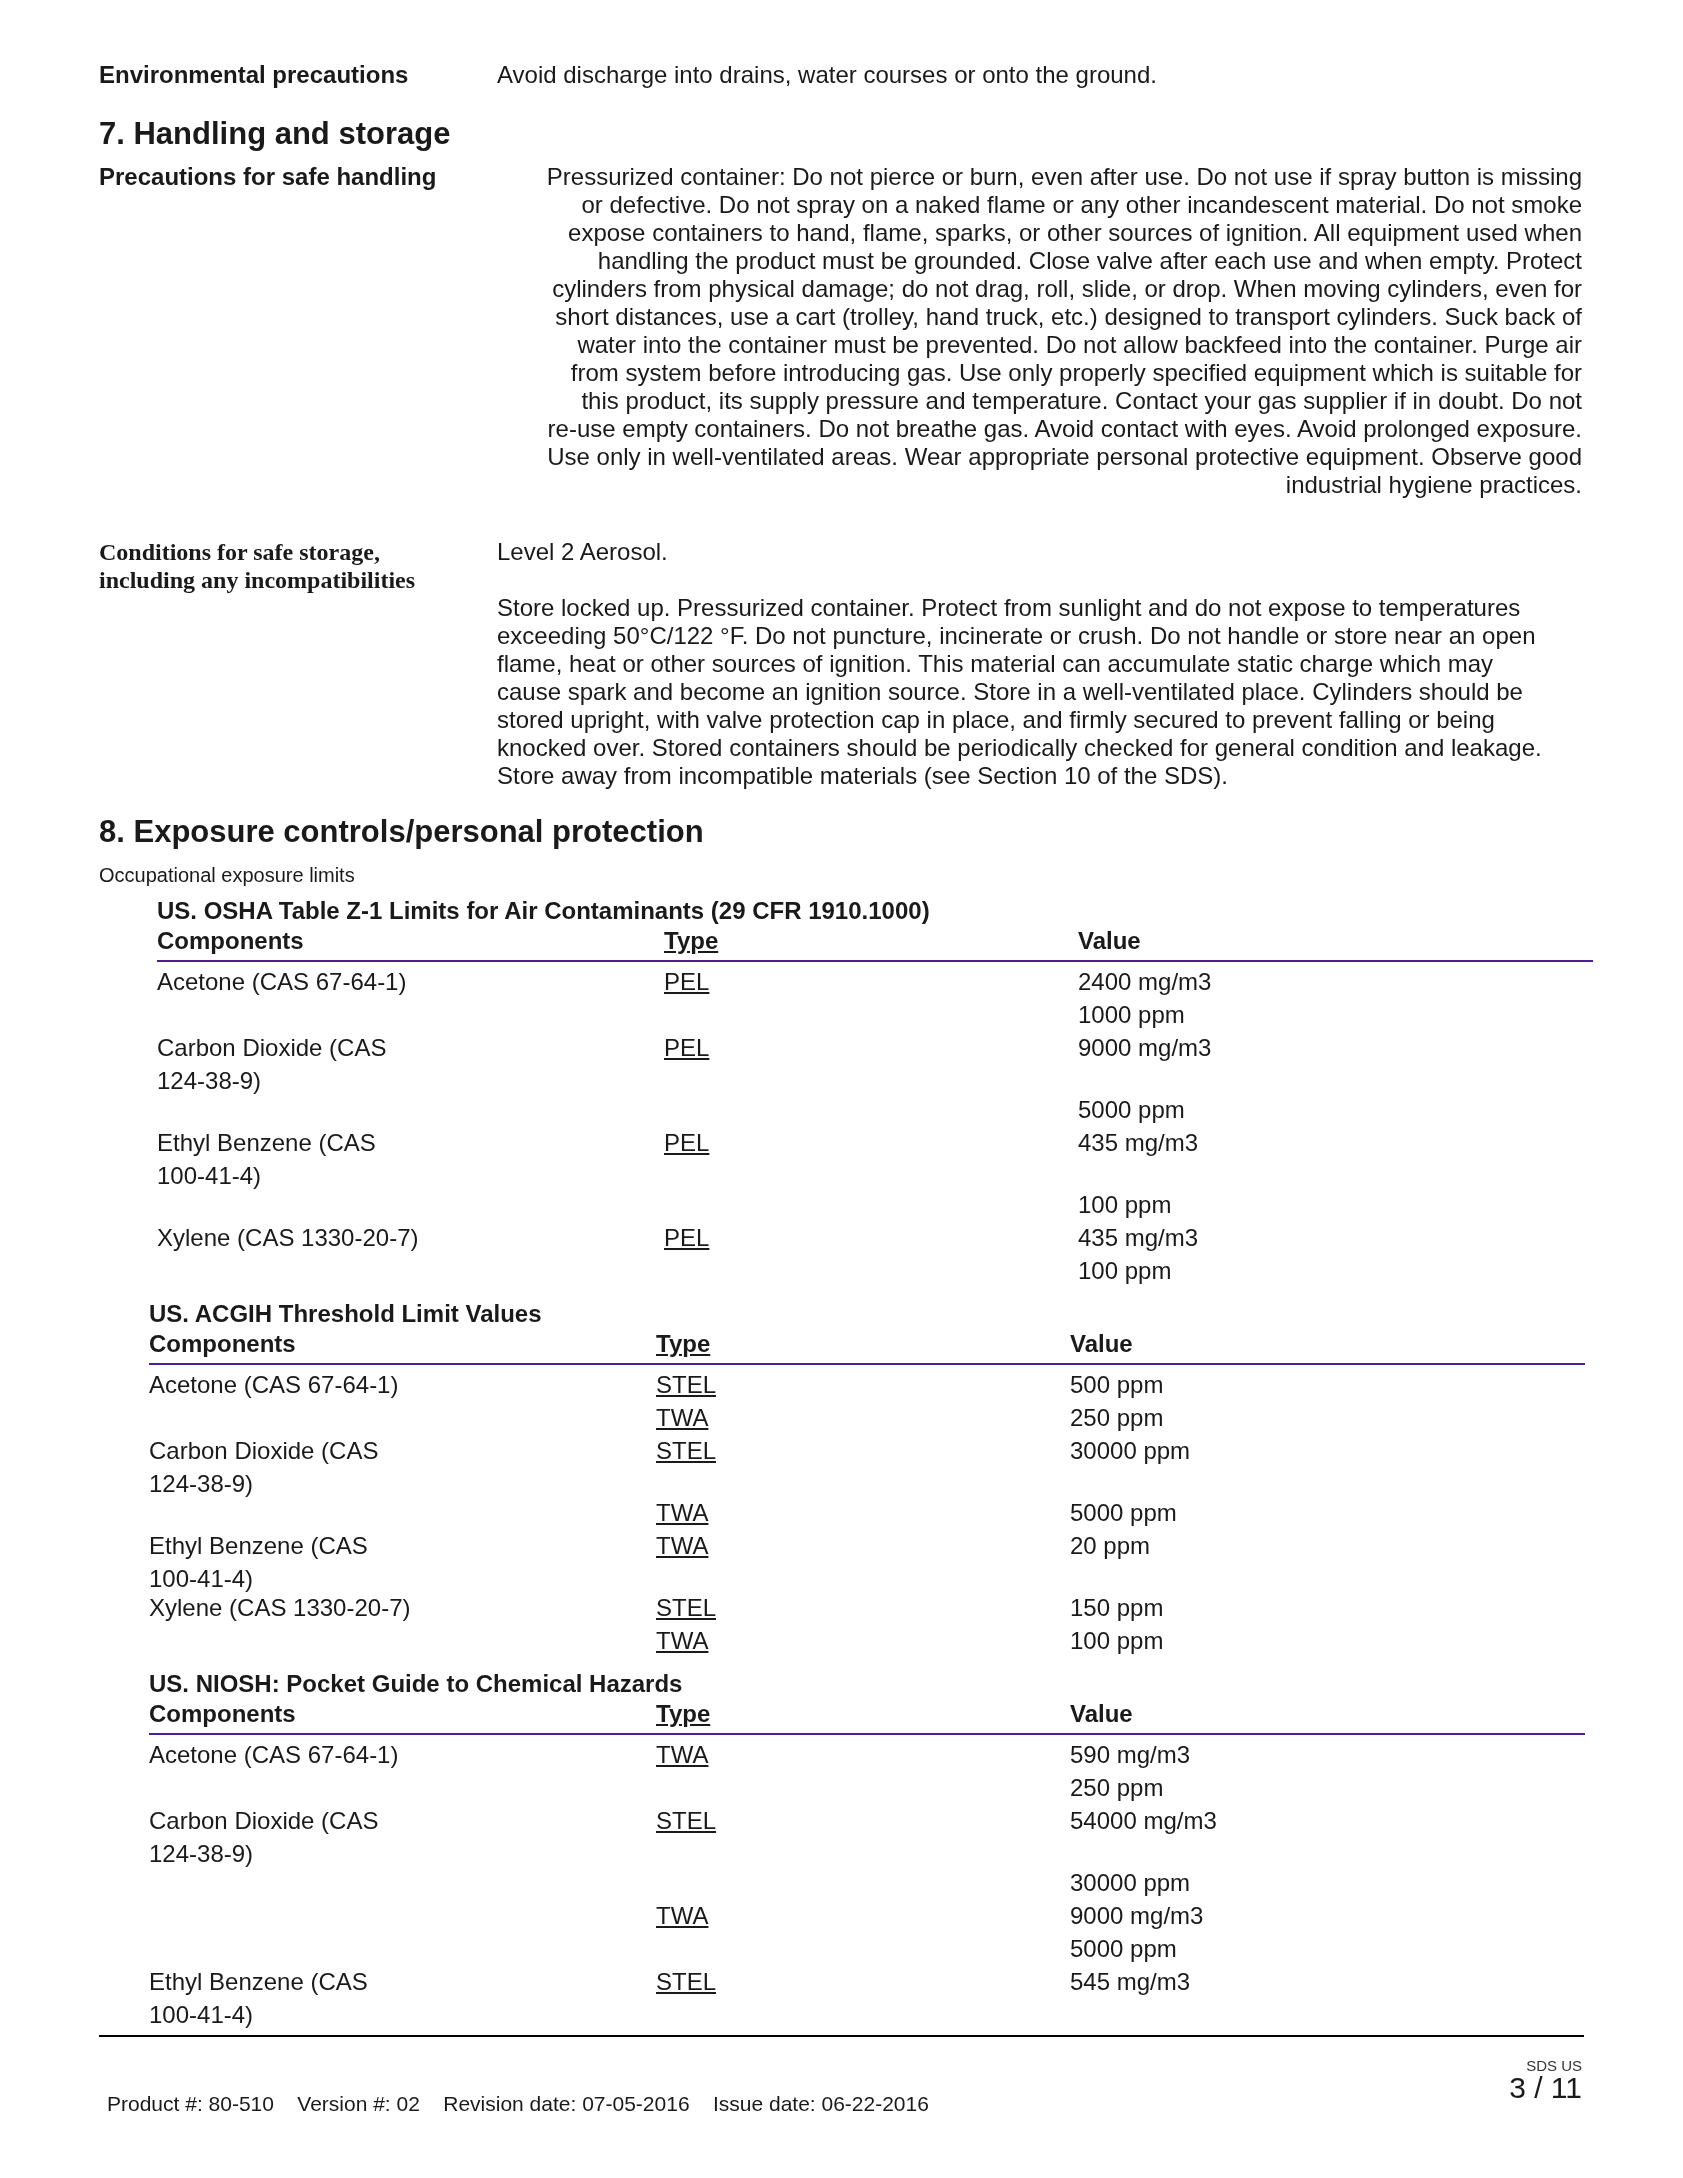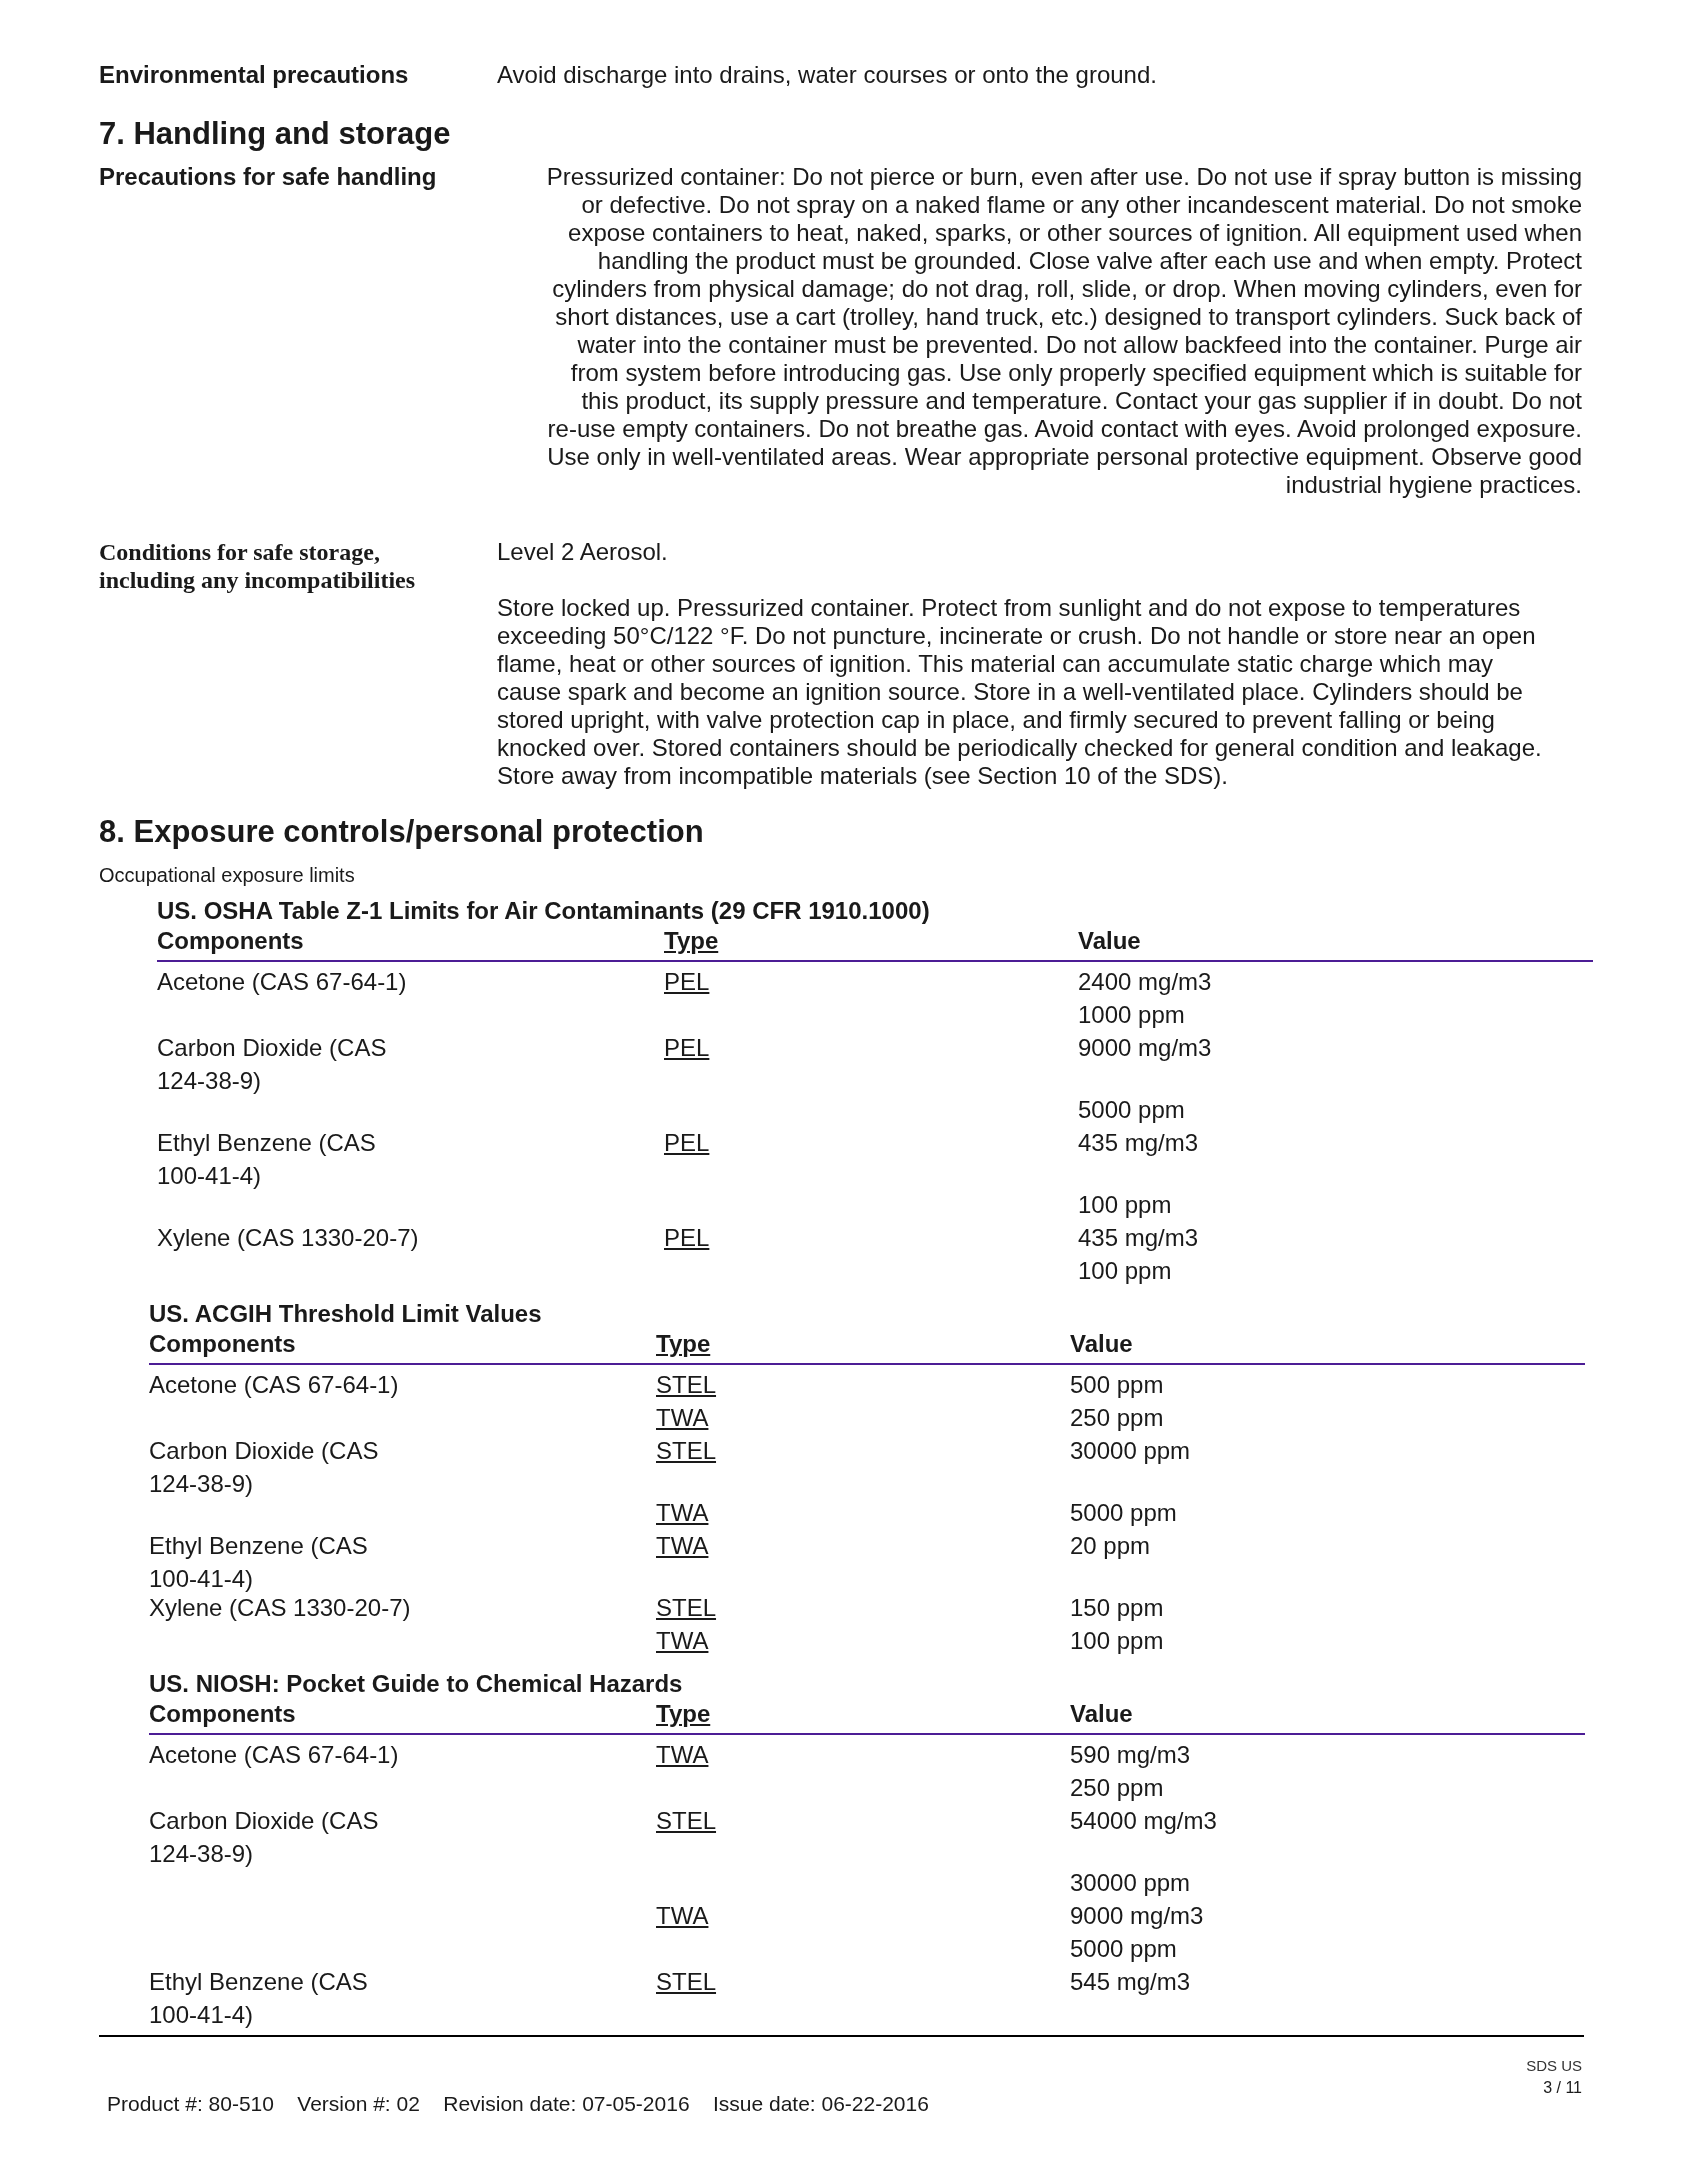--- a/index.html
+++ b/index.html
@@ -23,21 +23,21 @@
 <body>
 
 <div class="abs label" style="left:99px; top:61px;">Environmental precautions</div>
 <div class="abs body-text" style="left:497px; top:61px;">Avoid discharge into drains, water courses or onto the ground.</div>
 
 <div class="abs section-title" style="left:99px; top:116px;">7. Handling and storage</div>
 <div class="abs label" style="left:99px; top:163px;">Precautions for safe handling</div>
 <div class="abs body-text" style="left:483px; top:163px; width:1099px;text-align:right;">
   <div>Pressurized container:  Do not pierce or burn, even after use. Do not use if spray button is missing</div>
   <div>or defective. Do not spray on a naked flame or any other incandescent material. Do not smoke</div>
-  <div>expose containers to heat, naked, sparks, or other sources of ignition. All equipment used when</div>
+  <div>expose containers to hand, flame, sparks, or other sources of ignition. All equipment used when</div>
   <div>handling the product must be grounded. Close valve after each use and when empty. Protect</div>
   <div>cylinders from physical damage; do not drag, roll, slide, or drop. When moving cylinders, even for</div>
   <div>short distances, use a cart (trolley, hand truck, etc.) designed to transport cylinders. Suck back of</div>
   <div>water into the container must be prevented. Do not allow backfeed into the container. Purge air</div>
   <div>from system before introducing gas. Use only properly specified equipment which is suitable for</div>
   <div>this product, its supply pressure and temperature.  Contact your gas supplier if in doubt. Do not</div>
   <div>re-use empty containers. Do not breathe gas. Avoid contact with eyes. Avoid prolonged exposure.</div>
   <div>Use only in well-ventilated areas. Wear appropriate personal protective equipment. Observe good</div>
   <div>industrial hygiene practices.</div>
 </div>
@@ -234,14 +234,14 @@
 </div>
 
 <div class="rule" style="top:2035px;"></div>
 <div class="abs footer" style="left:107px; top:2091px; word-spacing:0;">
   <span>Product #: 80-510</span>&nbsp;&nbsp;&nbsp;
   <span>Version #: 02</span>&nbsp;&nbsp;&nbsp;
   <span>Revision date: 07-05-2016</span>&nbsp;&nbsp;&nbsp;
   <span>Issue date: 06-22-2016</span>
 </div>
 <div class="abs" style="right:101px; top:2057px; font-size:15px; line-height:18px; text-align:right; color:#333;">SDS US</div>
-<div class="abs" style="right:101px; top:2075px; font-size:16px; line-height:26px; text-align:right;">3 / 11</div>
+<div class="abs" style="right:101px; top:2075px; font-size:30px; line-height:26px; text-align:right;">3 / 11</div>
 
 
 </body></html>

